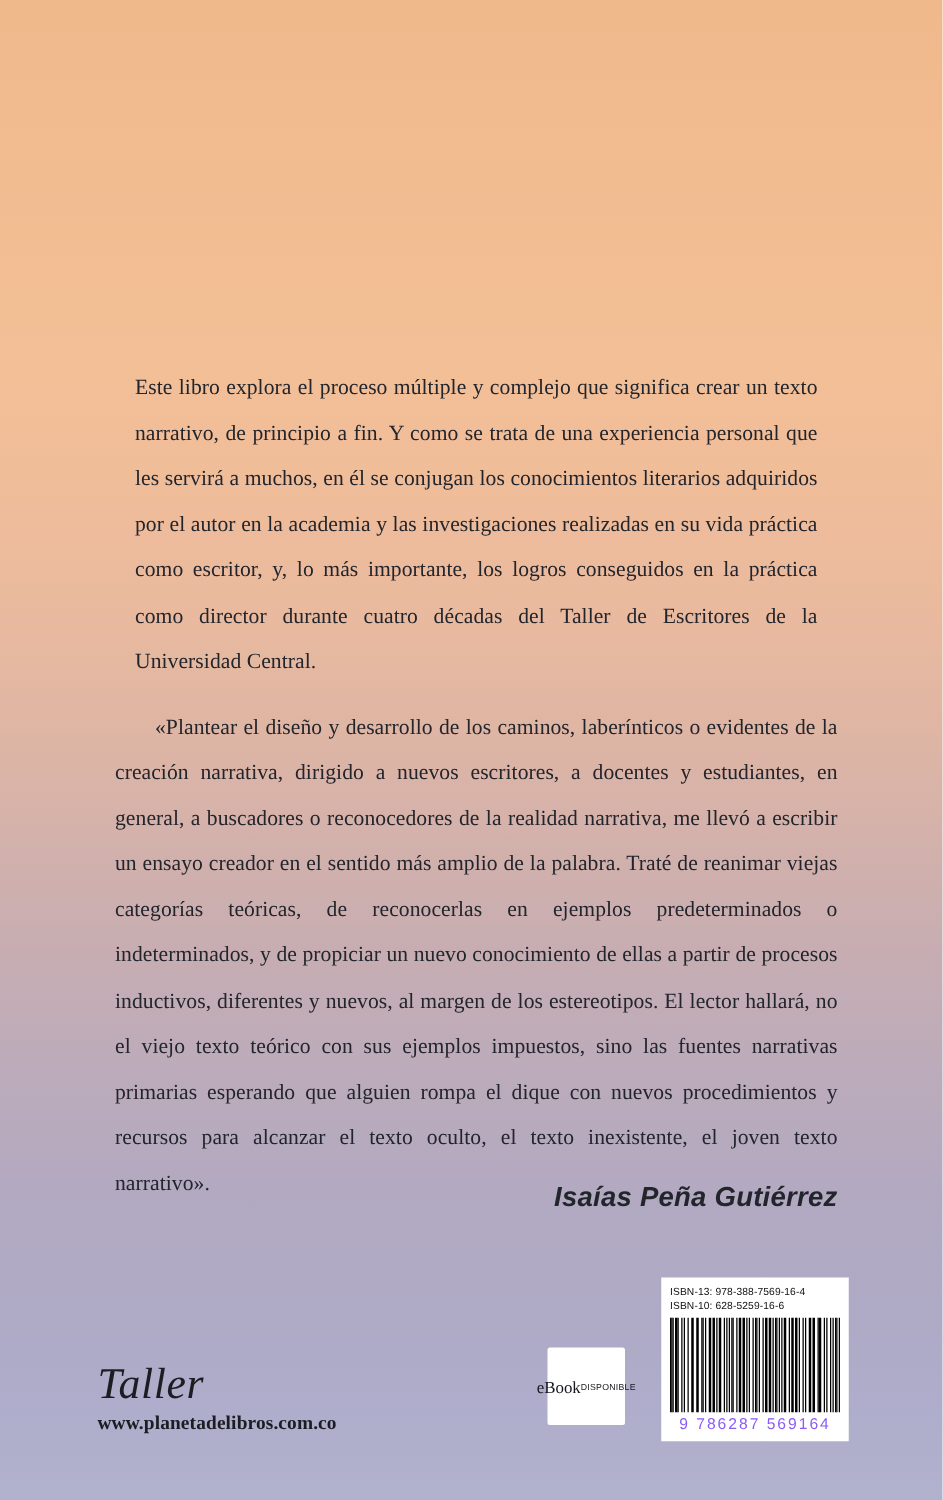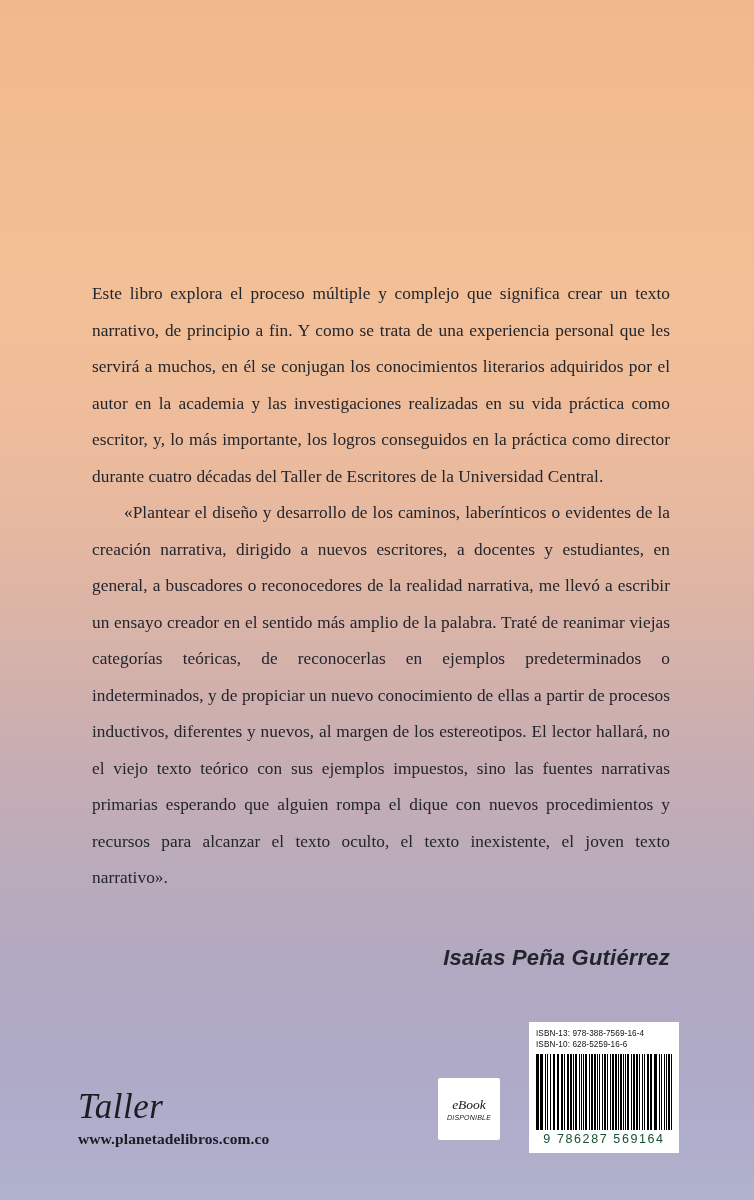--- a/index.html
+++ b/index.html
@@ -39,21 +39,21 @@
     top: 276px;
     width: 578px;
     font-family: "Liberation Serif", serif;
     font-size: 17.3px;
     line-height: 36.5px;
     color: #23252c;
     text-align: justify;
     letter-spacing: 0.05px;
   }
   .para {
-    margin: 0;
+    margin: 16px;
   }
   .para-indent {
     margin: 0;
     text-indent: 32px;
   }
   .author-line {
     position: absolute;
     left: 92px;
     top: 945px;
     width: 578px;
@@ -88,24 +88,23 @@
   }
   .ebook-badge {
     position: absolute;
     left: 438px;
     top: 1078px;
     width: 62px;
     height: 62px;
     background: #ffffff;
     border-radius: 2px;
     display: flex;
-    flex-direction: column;
+    flex-direction: row;
     align-items: center;
     justify-content: center;
-    font-style: italic;
   }
   .ebook-badge .b1 {
     font-family: "Liberation Serif", serif;
     font-size: 13.5px;
     color: #17181d;
     line-height: 15px;
   }
   .ebook-badge .b2 {
     font-family: "Liberation Sans", sans-serif;
     font-size: 7px;
@@ -139,21 +138,21 @@
     overflow: hidden;
   }
   .barcode span {
     display: block;
     background: #000;
     height: 100%;
   }
   .barcode-digits {
     font-family: "Liberation Sans", sans-serif;
     font-size: 12.5px;
-    color: #14532d;
+    color: #8b5cf6;
     letter-spacing: 1.6px;
     margin-top: 2px;
     text-align: center;
     width: 136px;
   }
 </style>
 </head>
 <body>
 
 <div id="book-back-cover">

